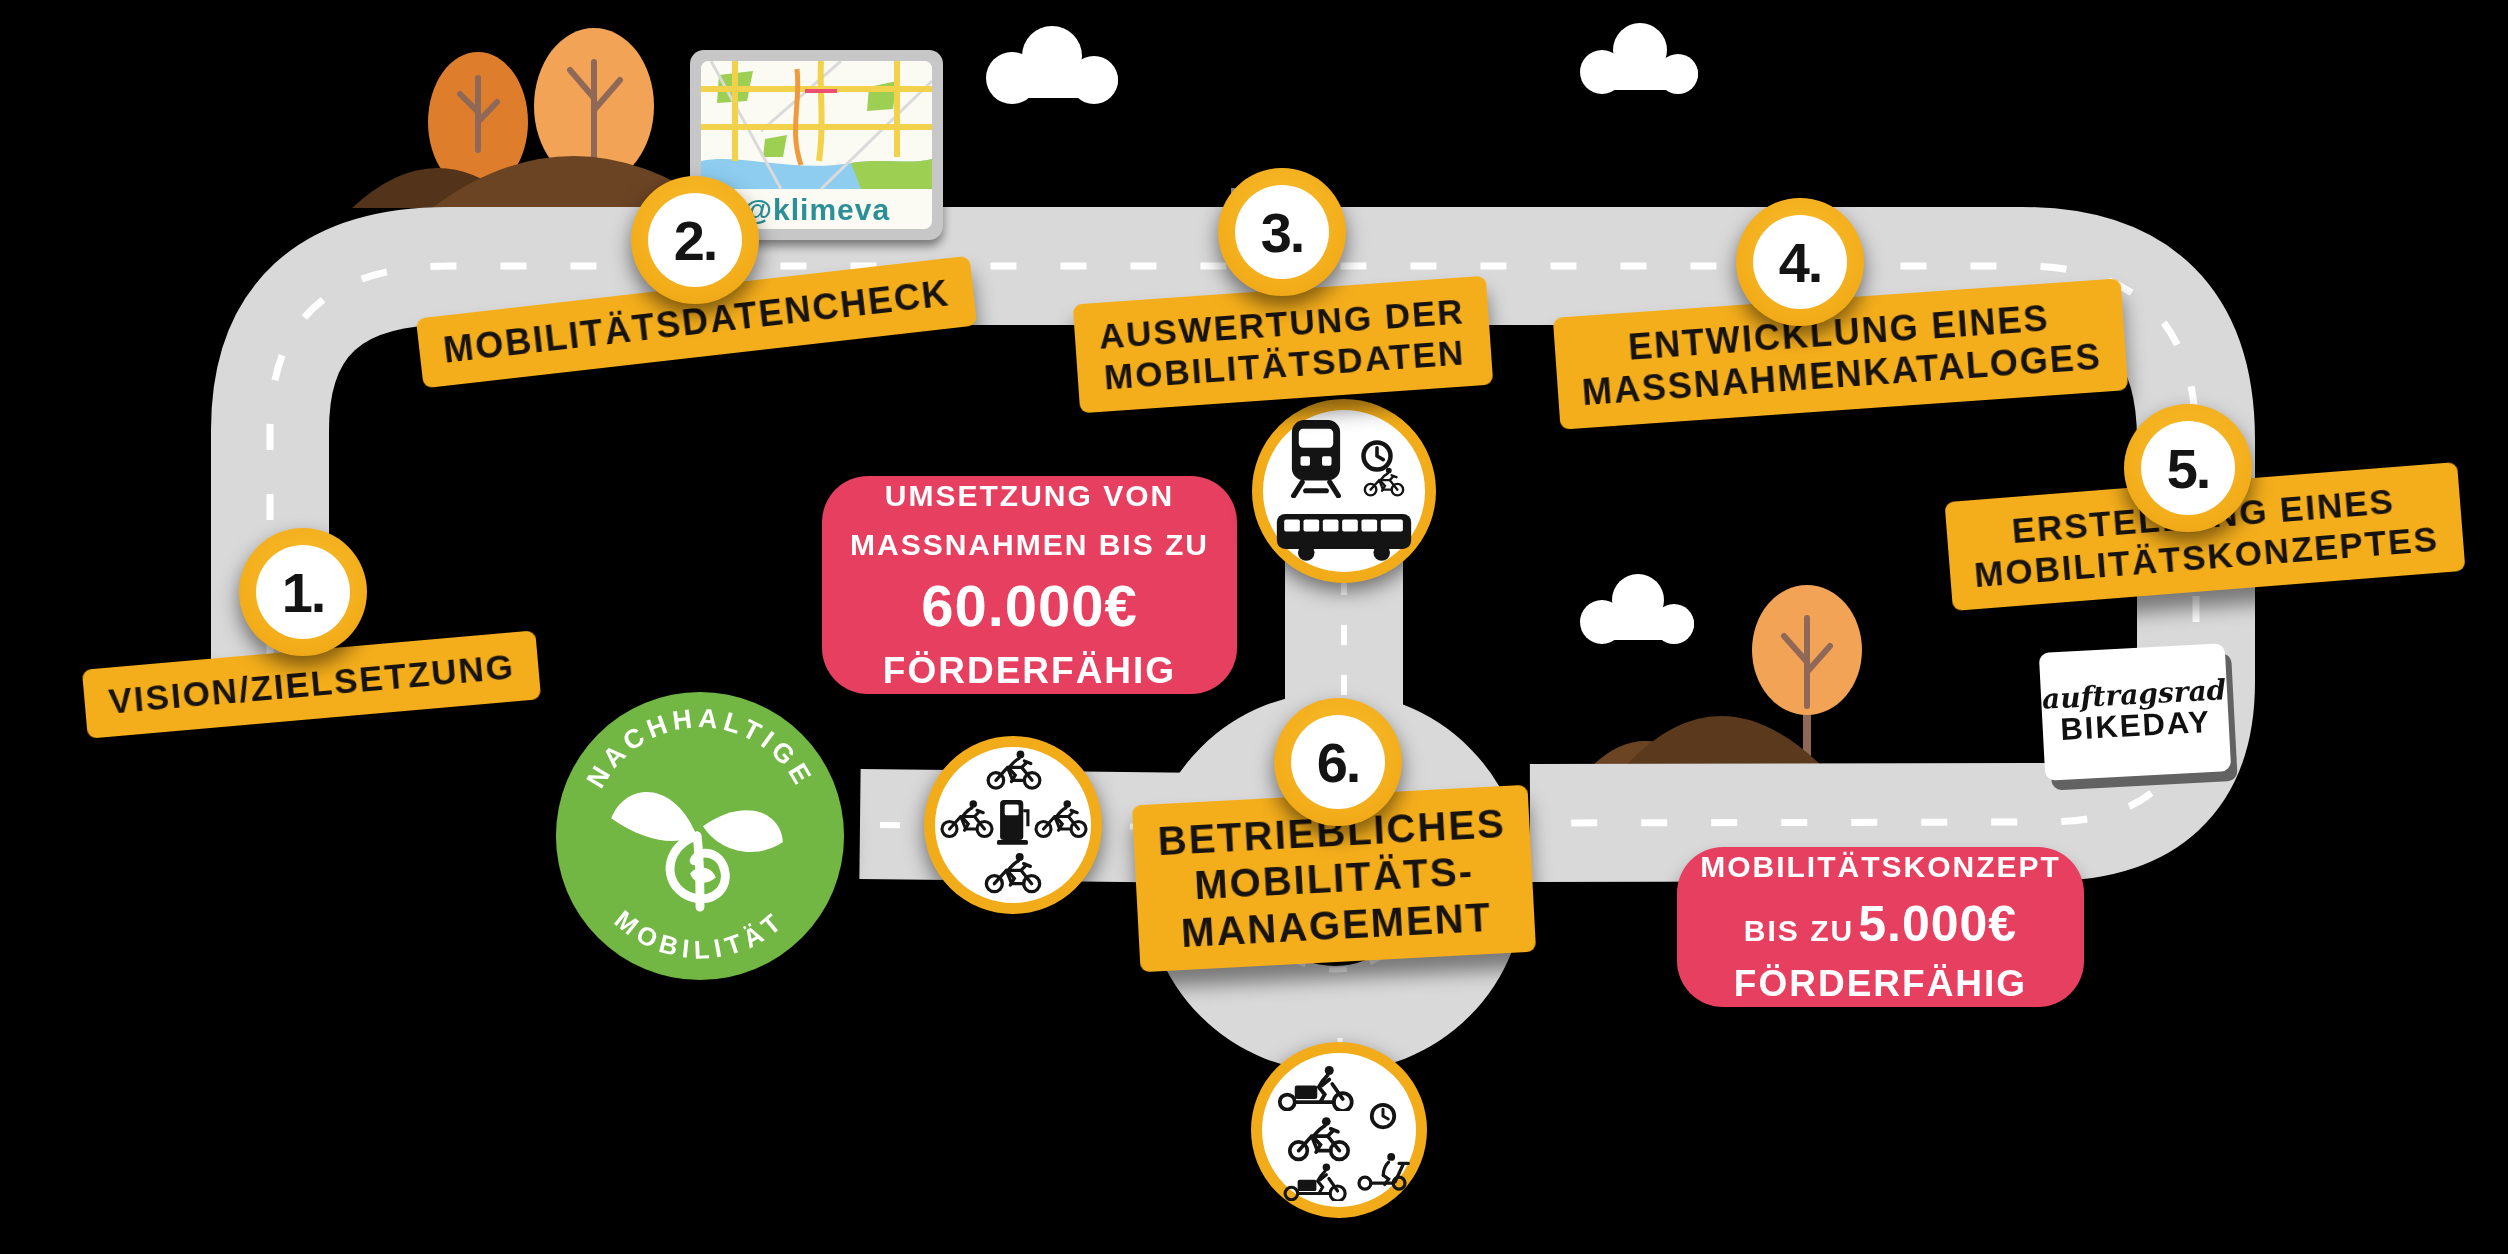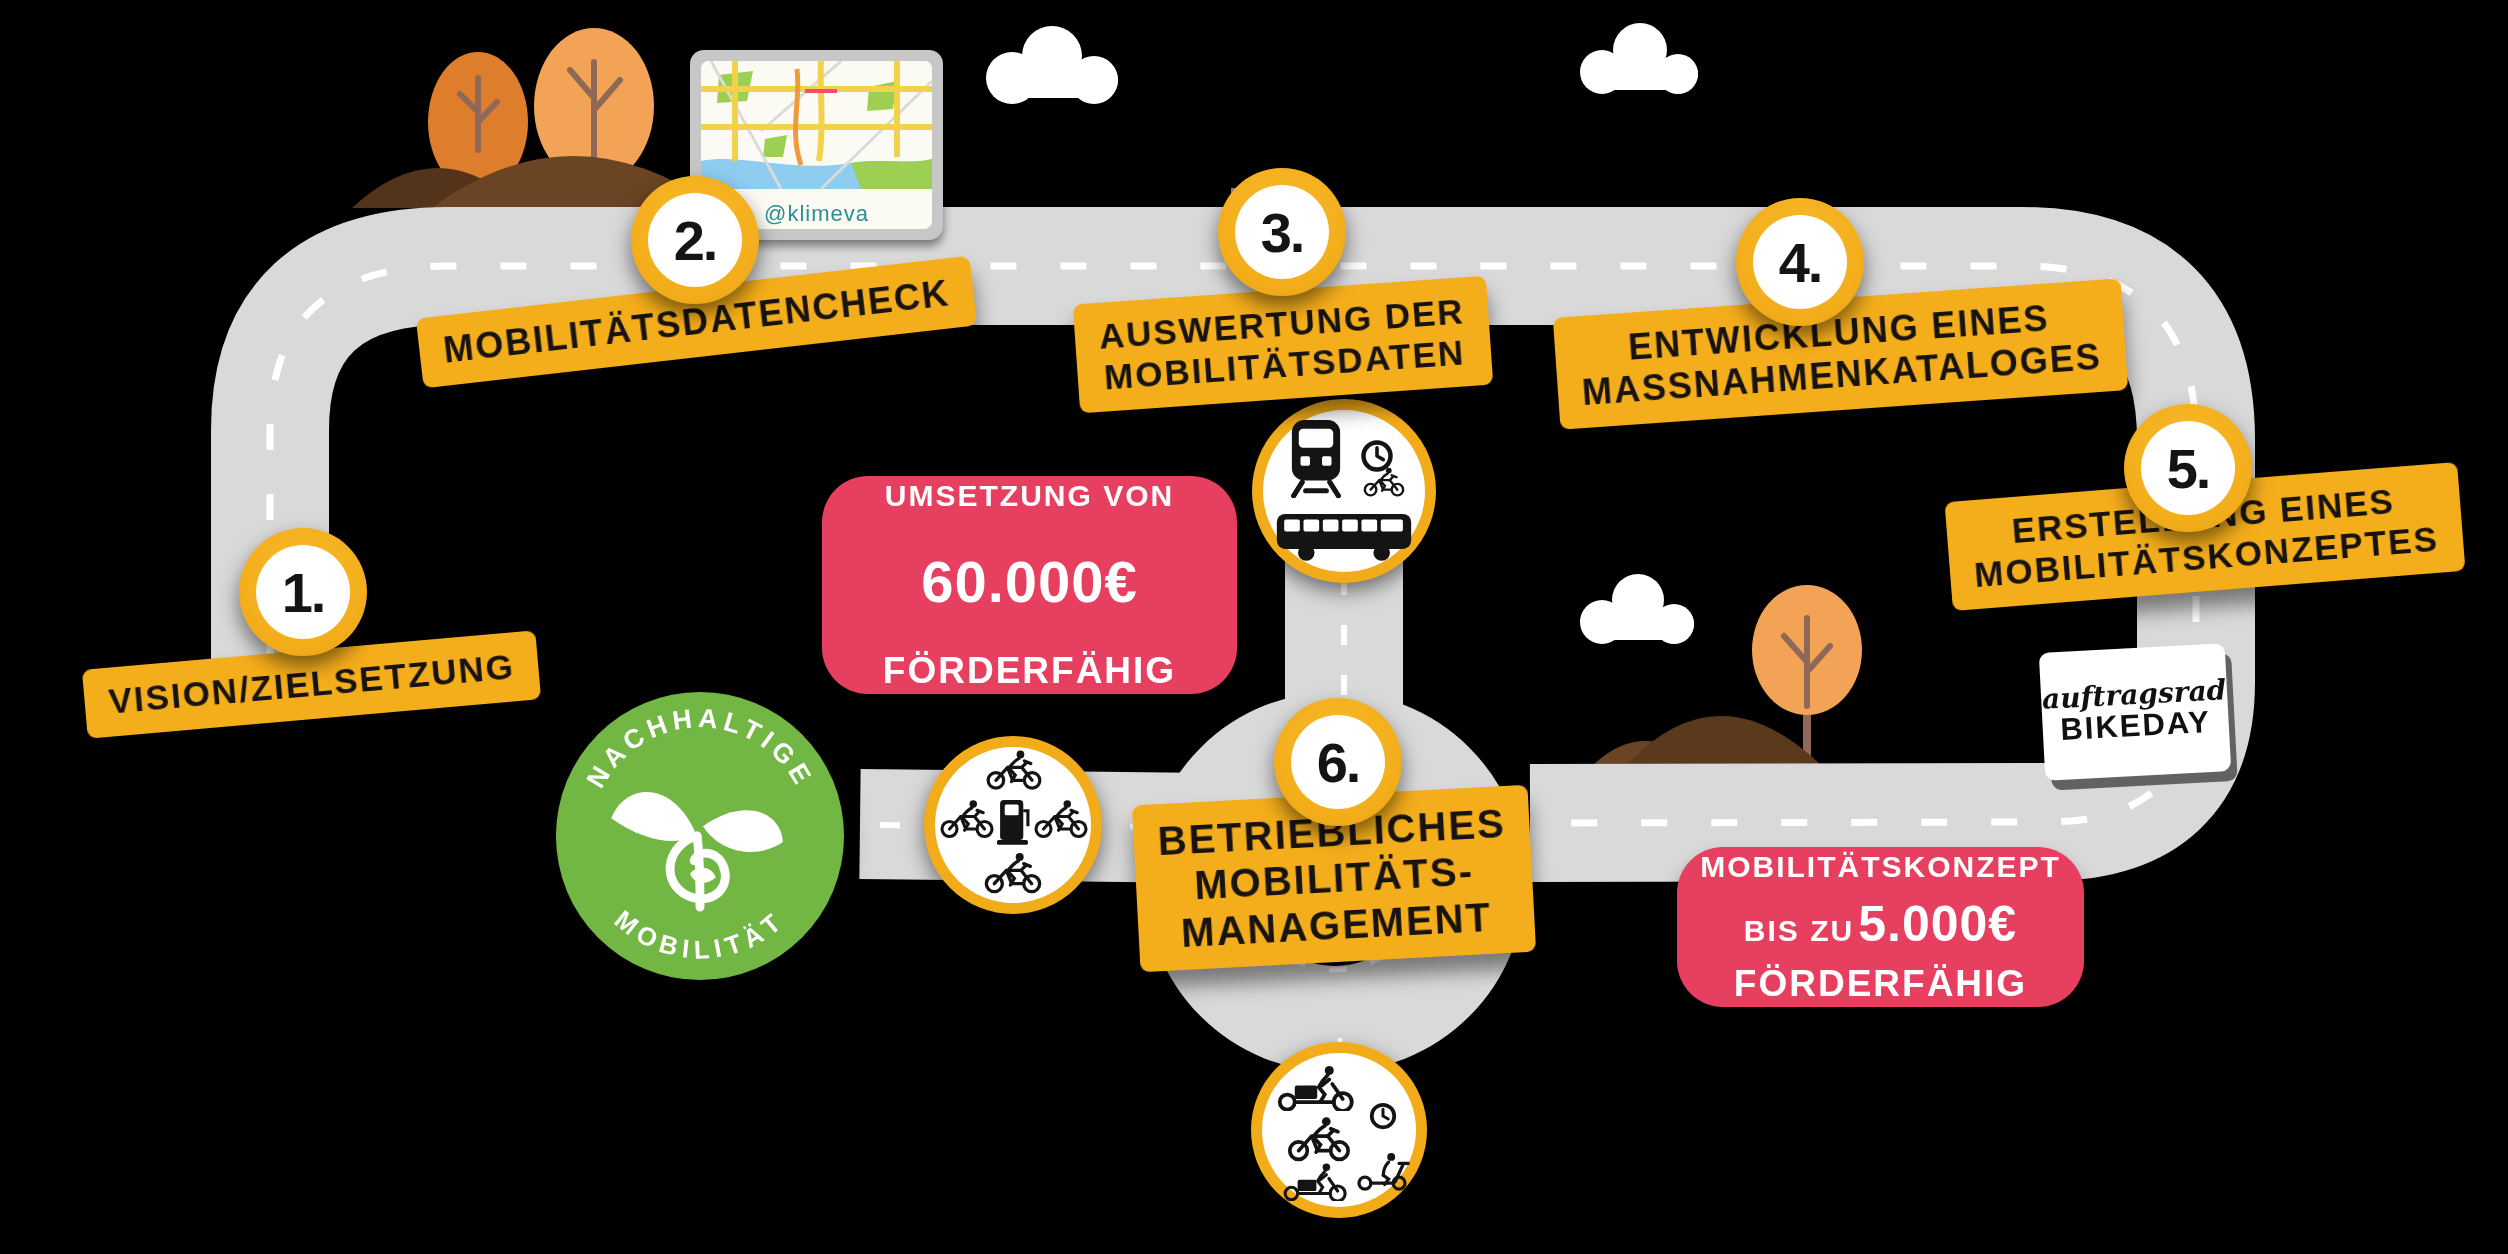--- a/index.html
+++ b/index.html
@@ -9,21 +9,21 @@
   
   .scene{position:absolute;left:0;top:0;z-index:1;}
 
   
   .monitor{position:absolute;left:690px;top:50px;width:253px;height:190px;z-index:2;
            background:#c7c7c7;border-radius:14px;box-shadow:0 6px 10px rgba(0,0,0,.45);}
   .monitor .screen{position:absolute;left:11px;top:11px;right:11px;bottom:11px;
                    background:#fbfbf4;border-radius:8px;overflow:hidden;}
   .monitor .screen svg{display:block;}
   .handle{position:absolute;left:0;right:0;bottom:2px;text-align:center;
-          color:#2a8f97;font-weight:normal;font-size:22px;letter-spacing:1px;}
+          color:#2a8f97;font-weight:bold;font-size:30px;letter-spacing:1px;}
   .stand{position:absolute;left:50%;top:188px;transform:translateX(-50%);
          width:46px;height:56px;background:#8d8d8d;z-index:1;}
 
   
   .ylabel{position:absolute;z-index:6;background:#f5ae1b;color:#171310;
           border-radius:9px;padding:14px 24px;text-align:center;
           font-weight:bold;line-height:1.16;letter-spacing:2px;white-space:nowrap;
           display:flex;flex-direction:column;align-items:center;
           filter:drop-shadow(0 16px 10px rgba(0,0,0,.45));}
 
@@ -214,20 +214,21 @@
         </g>
         <path d="M96 8 C100 40 88 70 100 104" stroke="#ef9a3c" stroke-width="5" fill="none"></path>
         <path d="M104 30 H136" stroke="#ed4f72" stroke-width="4" fill="none"></path>
       </svg>
       <div class="handle">@klimeva</div>
     </div>
   </div>
 
   <div class="pink" style="left:822px;top:476px;width:415px;height:218px;">
     <span class="ln">UMSETZUNG VON</span>
+    <span class="ln">MASSNAHMEN BIS ZU</span>
     <span class="amt">60.000€</span>
     <span class="ft">FÖRDERFÄHIG</span>
   </div>
 
   <div class="pink" style="left:1677px;top:847px;width:407px;height:160px;">
     <span class="ln">MOBILITÄTSKONZEPT</span>
     <span class="row">
       <span class="ln">BIS ZU</span>
       <span class="amt2">5.000€</span>
     </span>

